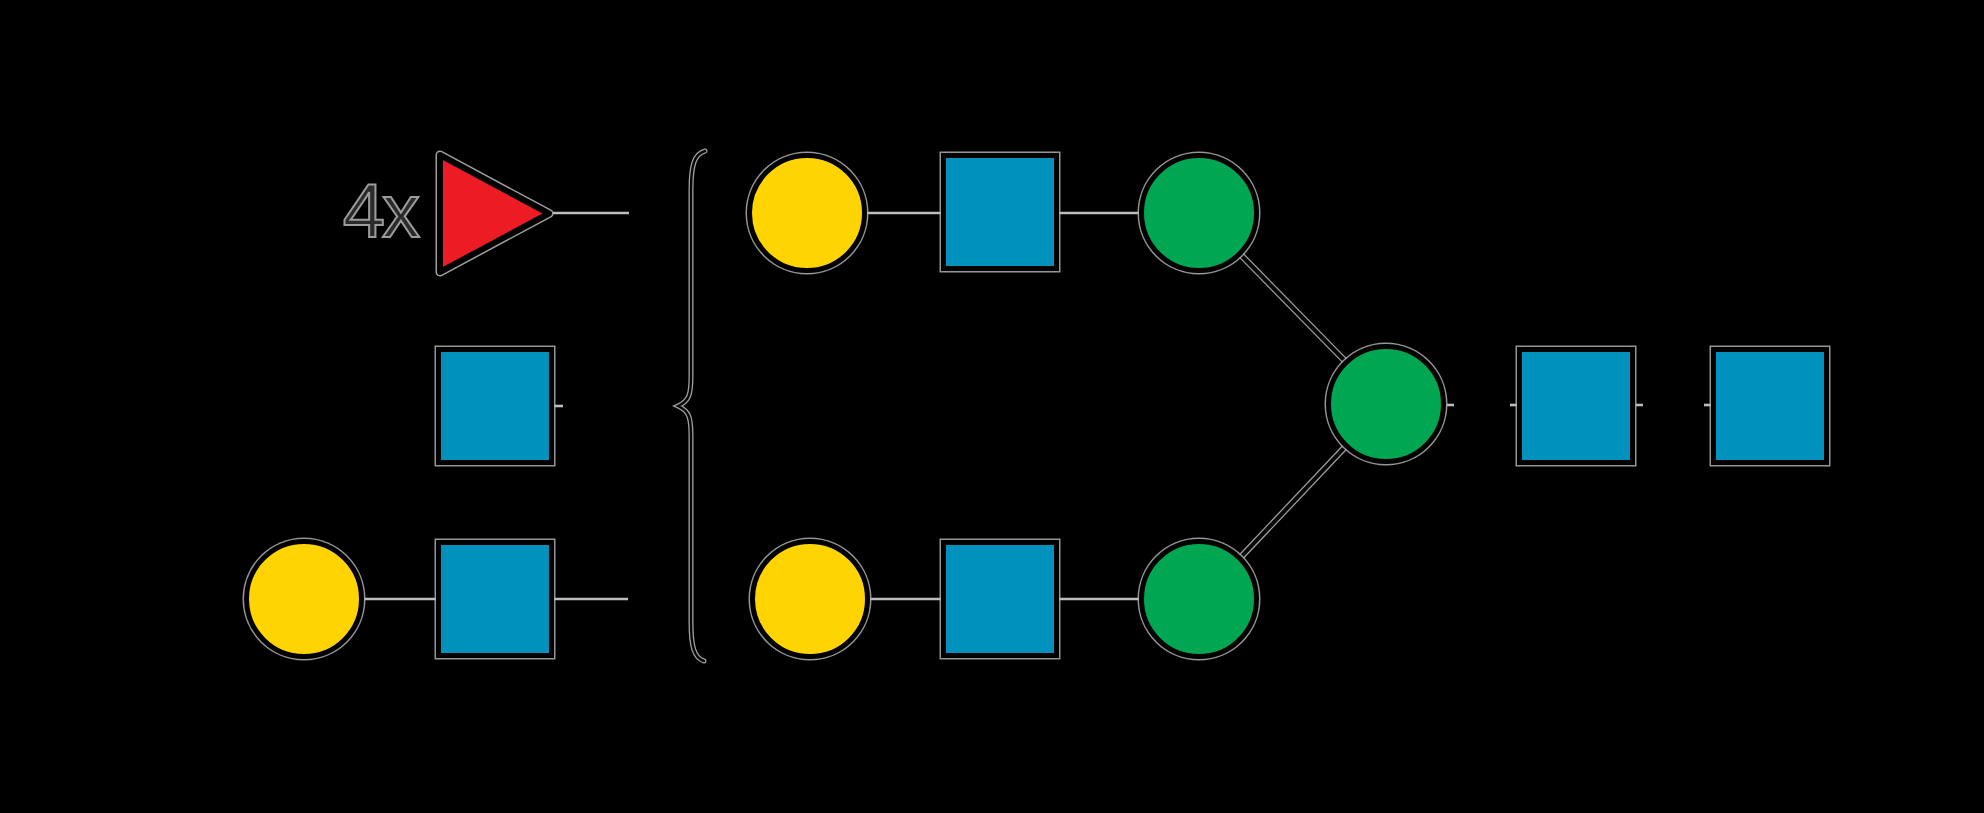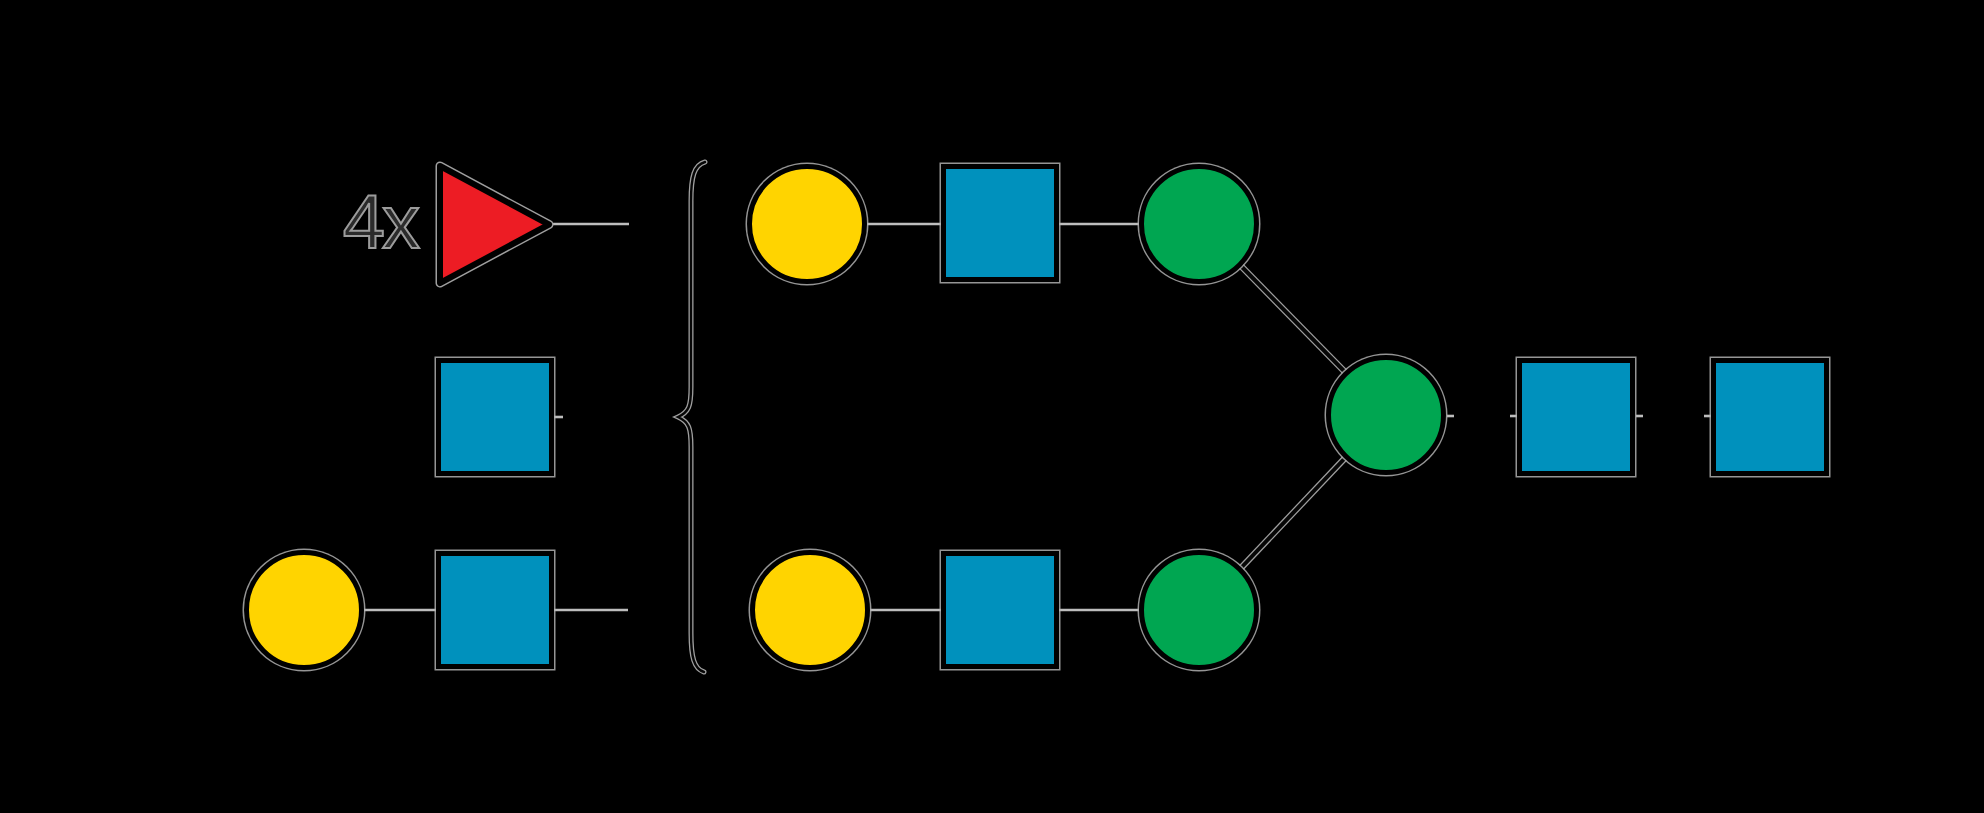--- a/index.html
+++ b/index.html
@@ -34,21 +34,21 @@
     letter-spacing:-3px;
     text-align:right;
     color:#2b2b2b;
     -webkit-text-stroke:2px var(--label,#9c9c9c);
     white-space:nowrap;
   }
 </style>
 </head>
 <body>
 
-<div id="stage" style="width: 1984px; height: 803px; margin-top: 11px; --bg: #000000; --line-bright: #BDBDBD; --line-halo: #9F9F9F; --line-core: #060606; --label: #9C9C9C;">
+<div id="stage" style="width: 1984px; height: 803px; --bg: #000000; --line-bright: #BDBDBD; --line-halo: #9F9F9F; --line-core: #060606; --label: #9C9C9C;">
   <svg id="edge-layer" width="1984" height="813" viewBox="0 0 1984 813">
       <g>
         <line x1="551" y1="213" x2="629" y2="213" class="bright"></line>
       </g>
       <g>
         <line x1="864" y1="213" x2="943" y2="213" class="bright"></line>
       </g>
       <g>
         <line x1="1058" y1="213" x2="1141" y2="213" class="bright"></line>
       </g>

